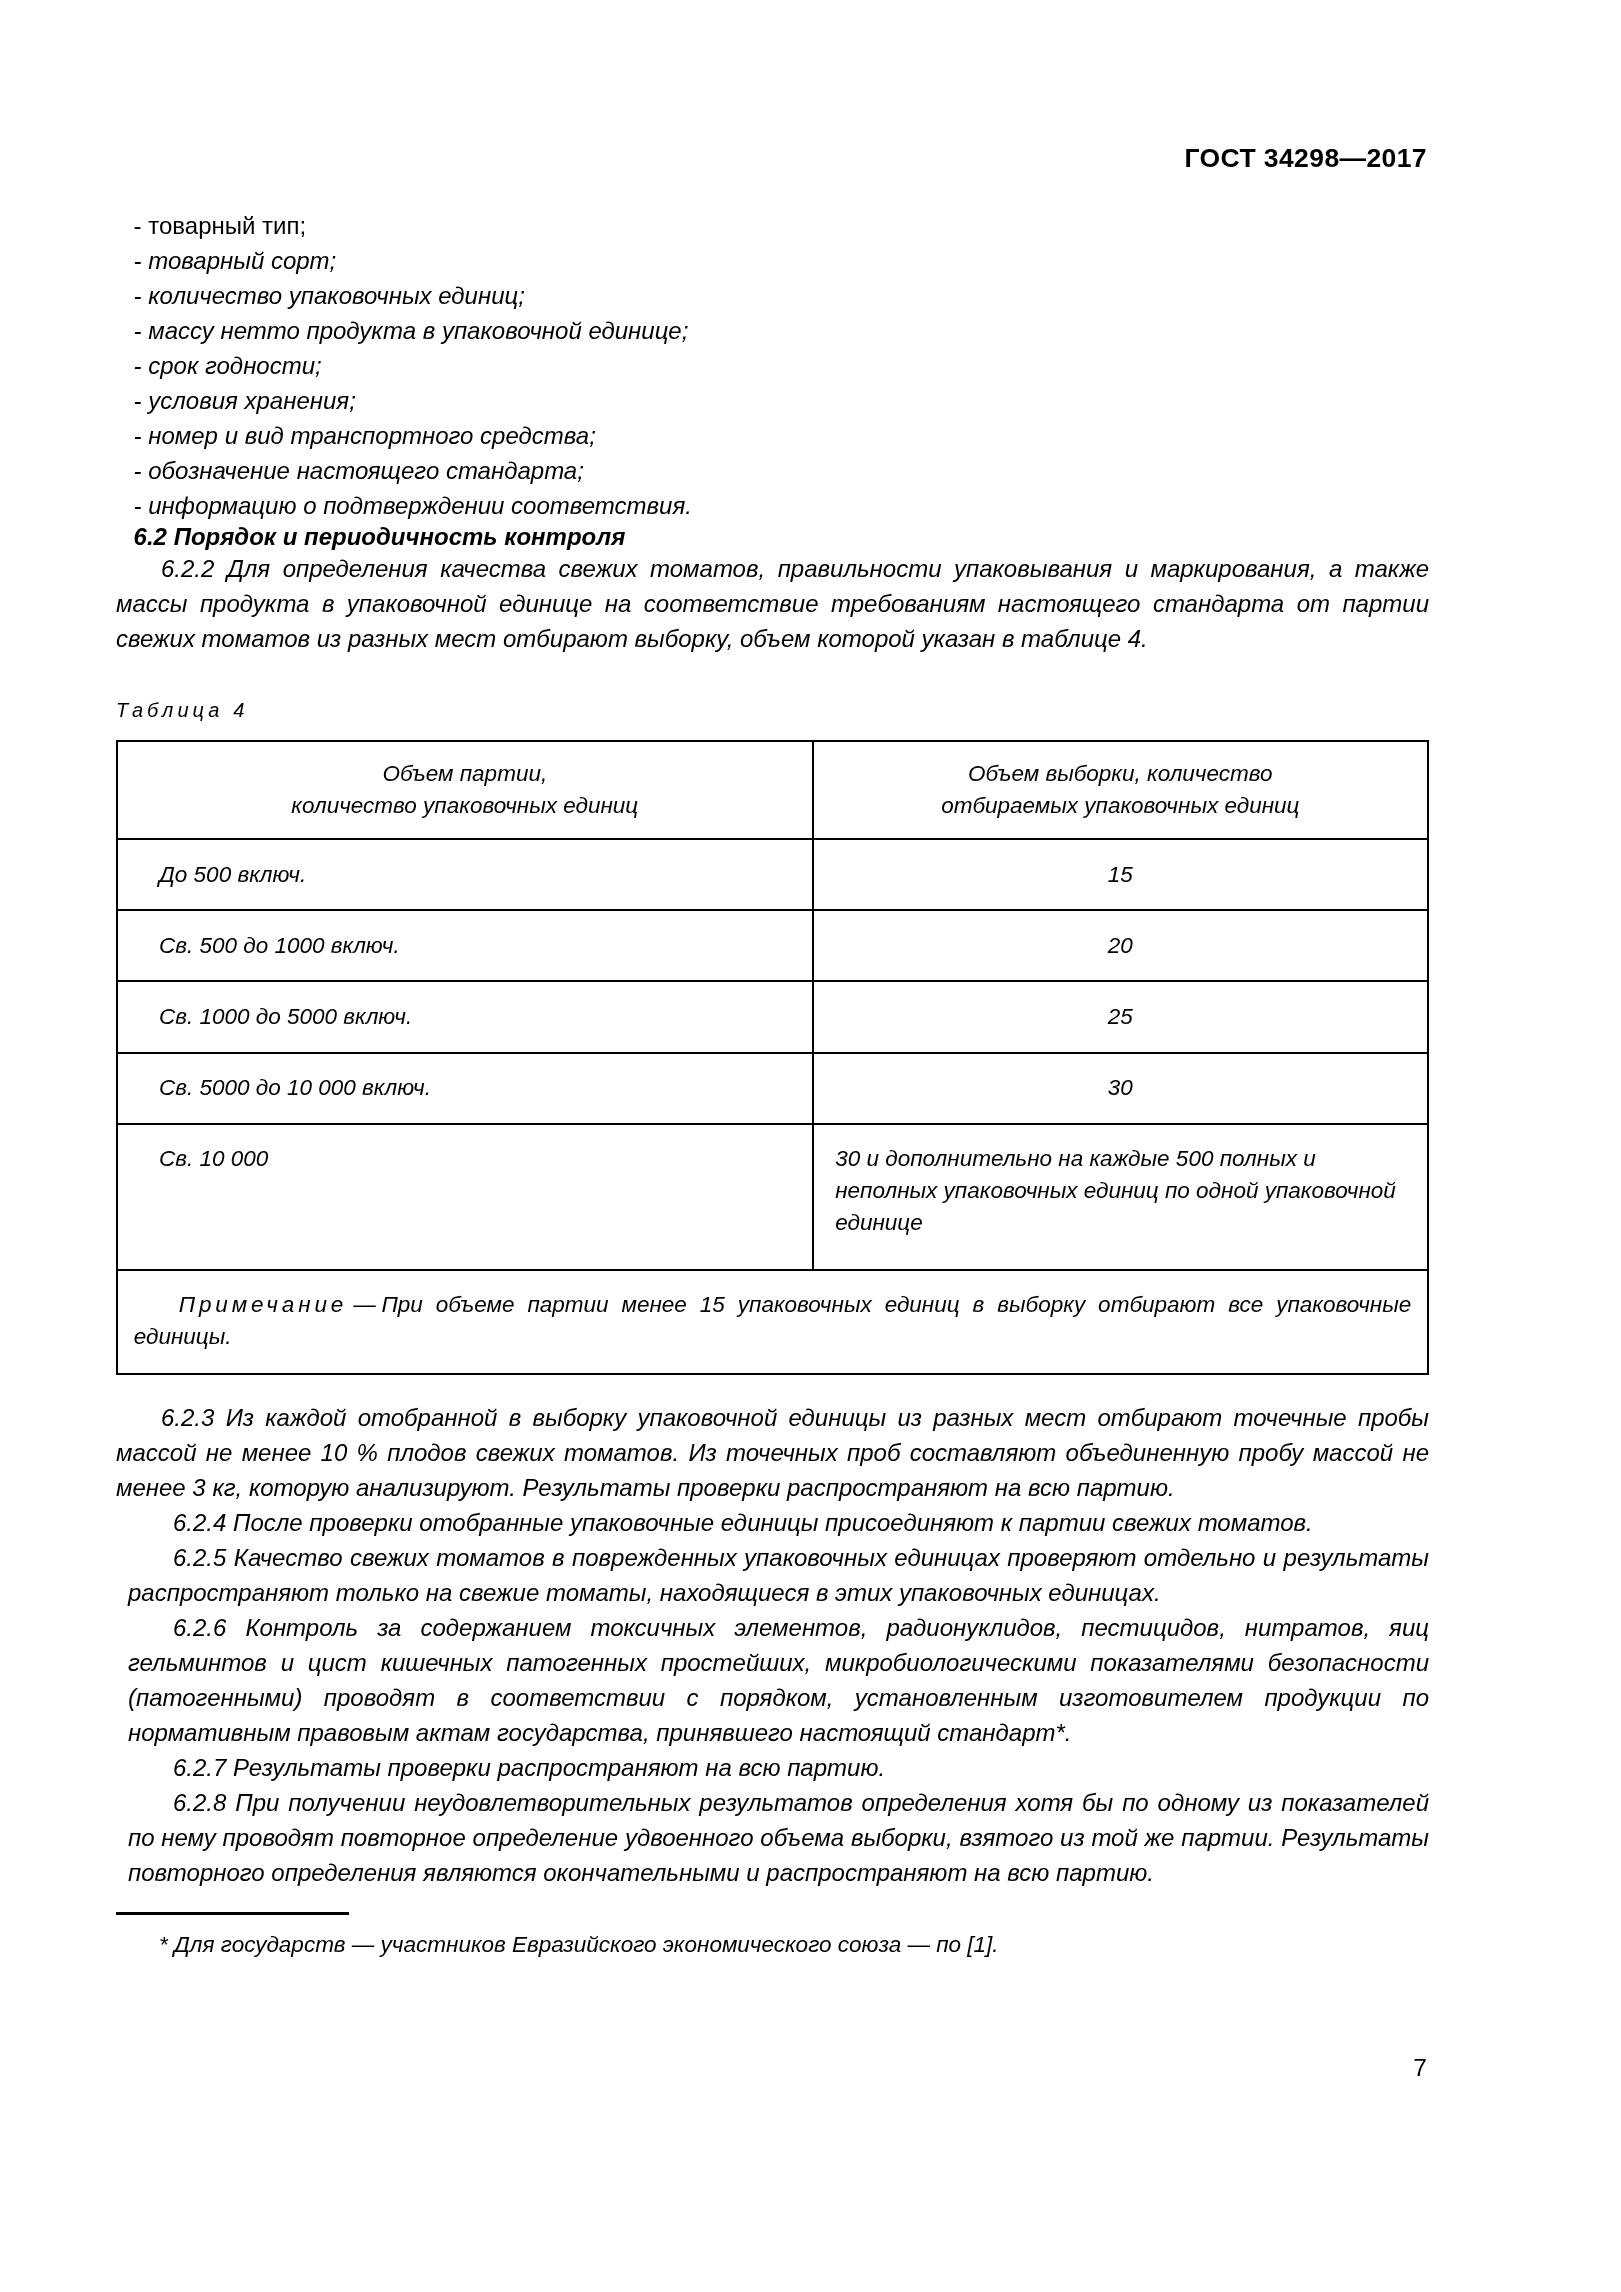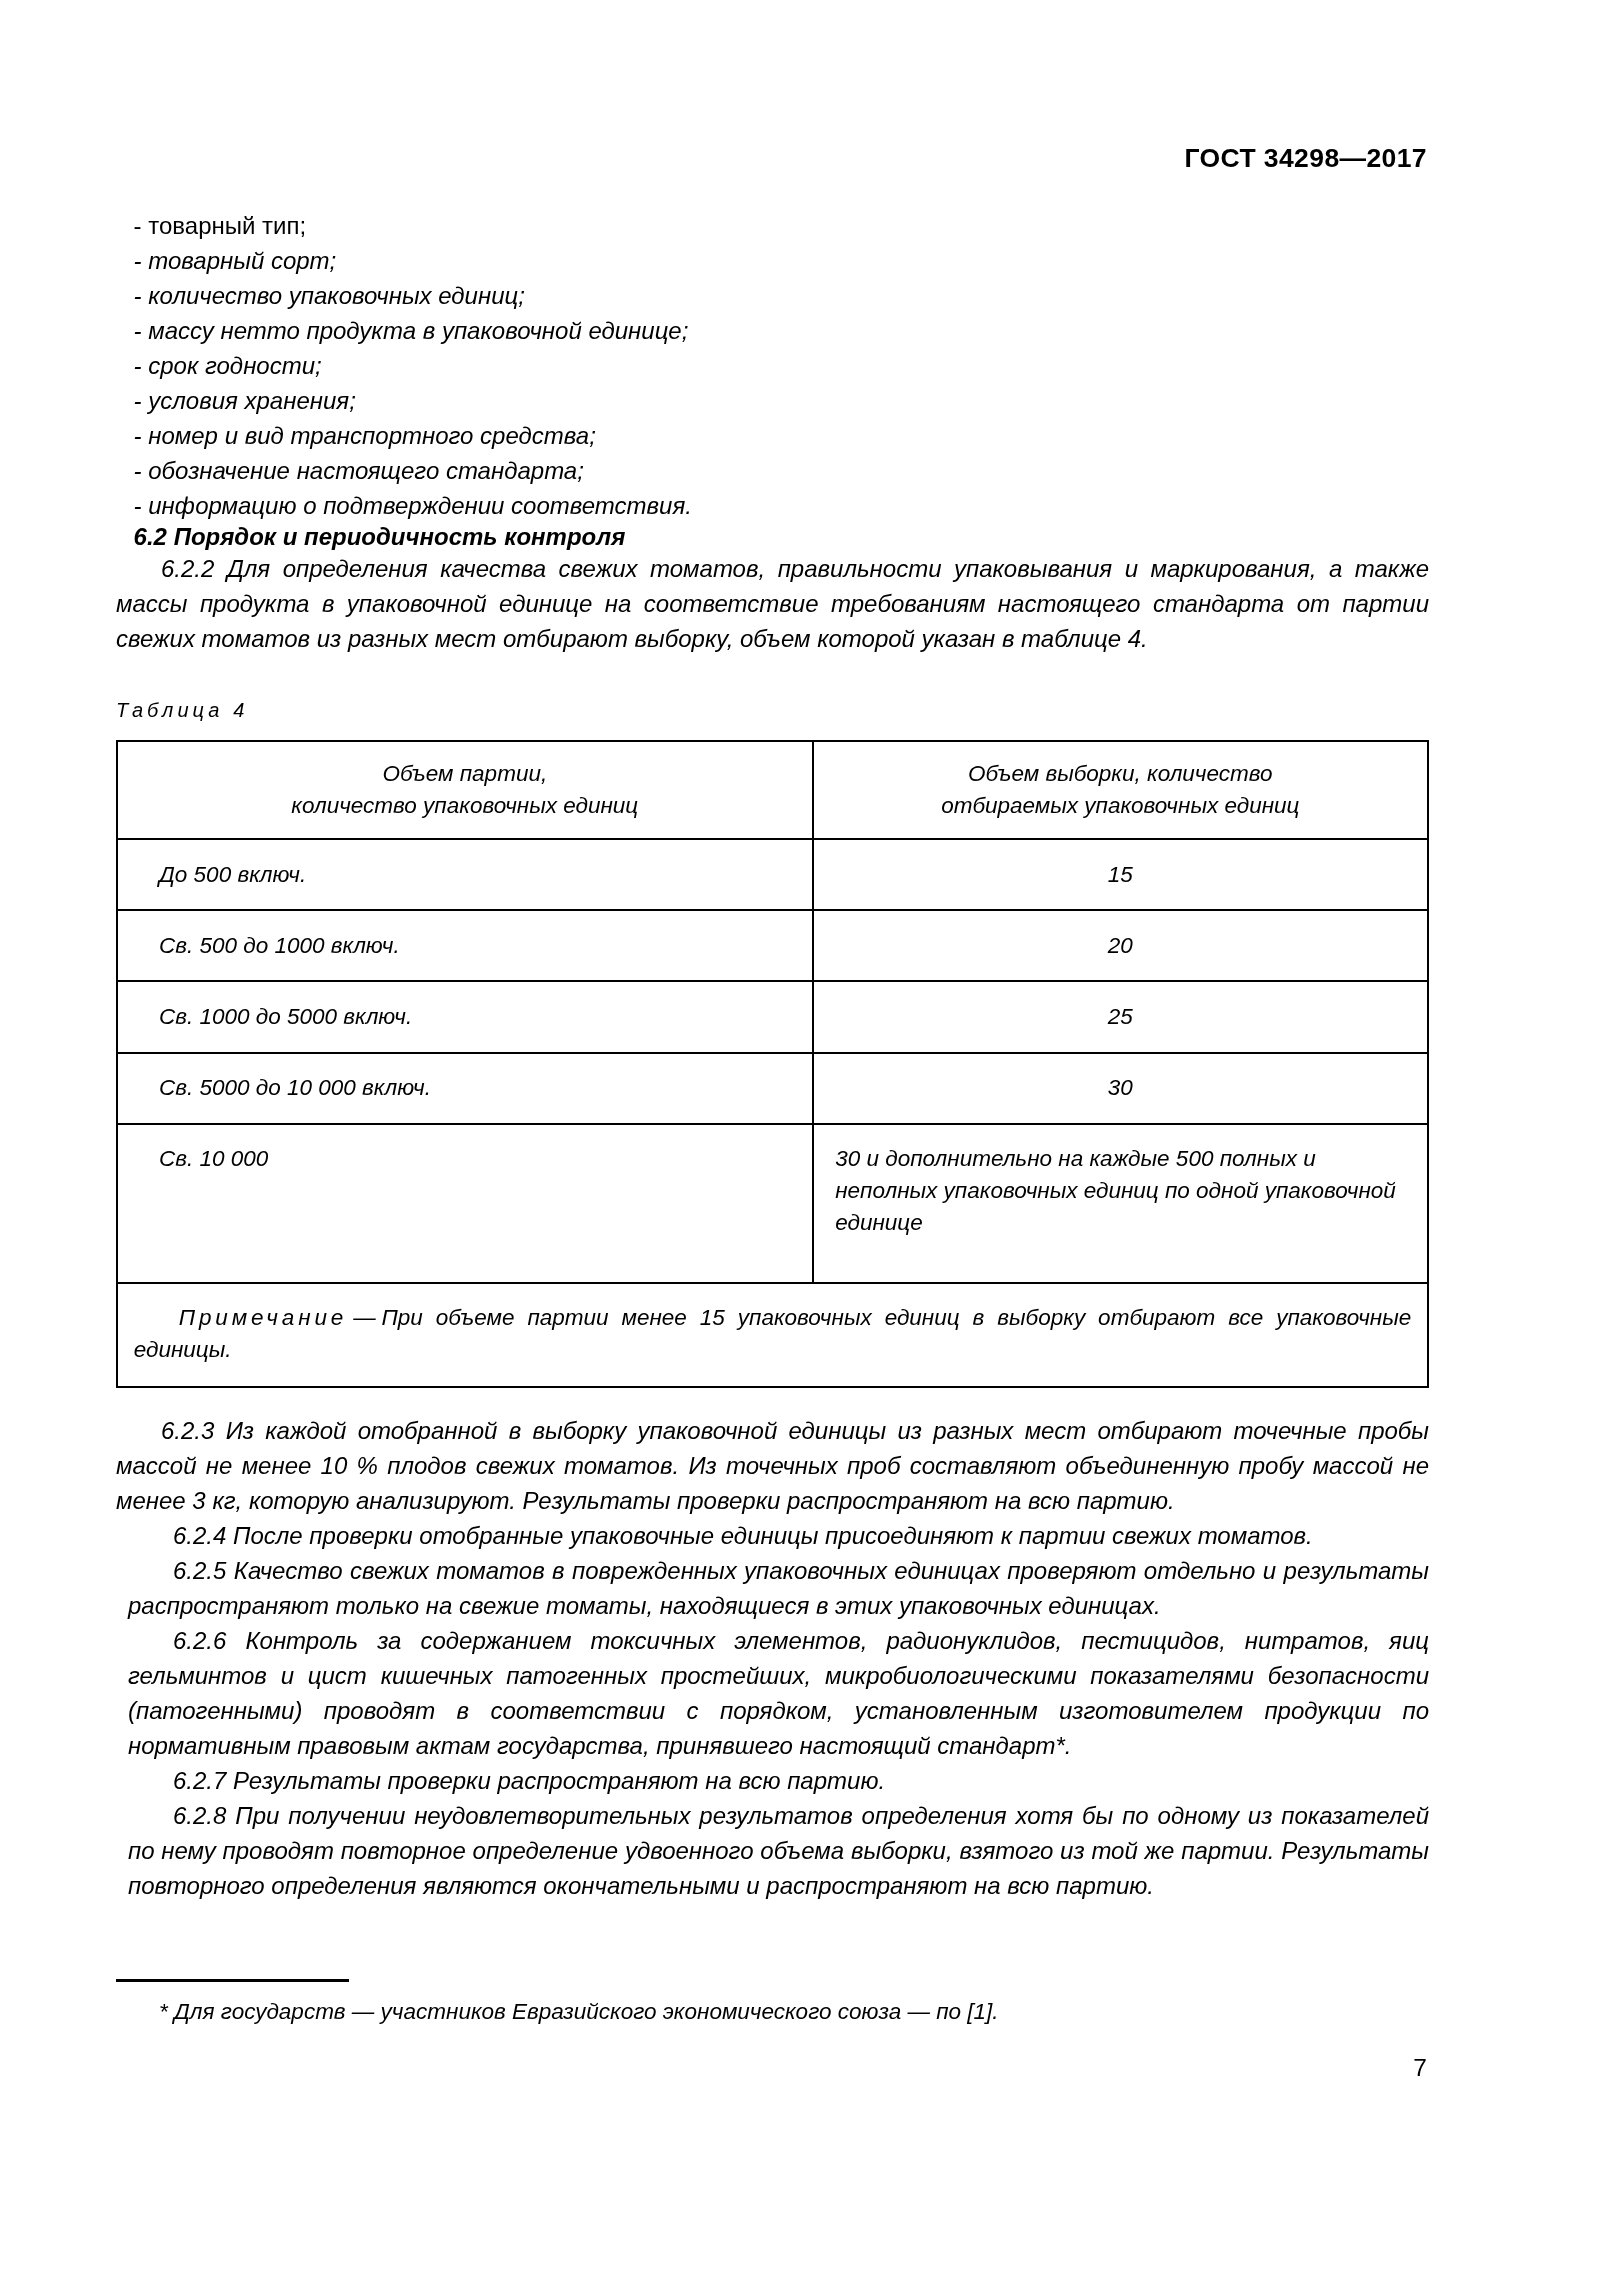--- a/index.html
+++ b/index.html
@@ -123,38 +123,38 @@
   }
   td.c2 {
     padding: 18.6px 9.8px 18.6px 9.8px;
     text-align: center;
   }
   td.c2.left {
     text-align: left;
     padding-left: 21.6px;
     padding-right: 19.6px;
   }
-  tr.tall td { padding-bottom: 43px; }
+  tr.tall td { padding-bottom: 30px; }
 
   td.note {
     padding: 17.6px 15.7px 19.6px 15.7px;
     text-align: justify;
     border-bottom: none;
   }
   .note-label {
     letter-spacing: 3.9px;
     font-style: italic;
   }
   .note-indent { display: inline-block; width: 45px; }
 
   
   .footnote-wrap {
     position: absolute;
     left: 116px;
-    top: 1979px;
+    top: 1912px;
     width: 1313px;
   }
   .footnote-rule {
     width: 233px;
     height: 2.9px;
     background: #000;
     margin-bottom: 13.7px;
   }
   .footnote-text {
     font-size: 22.5px;

